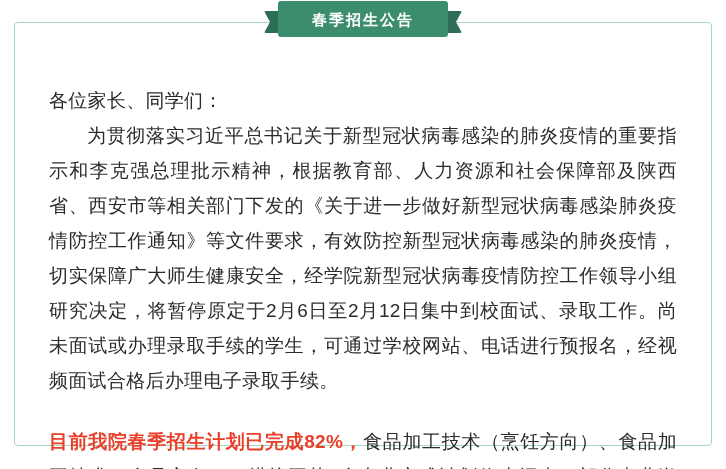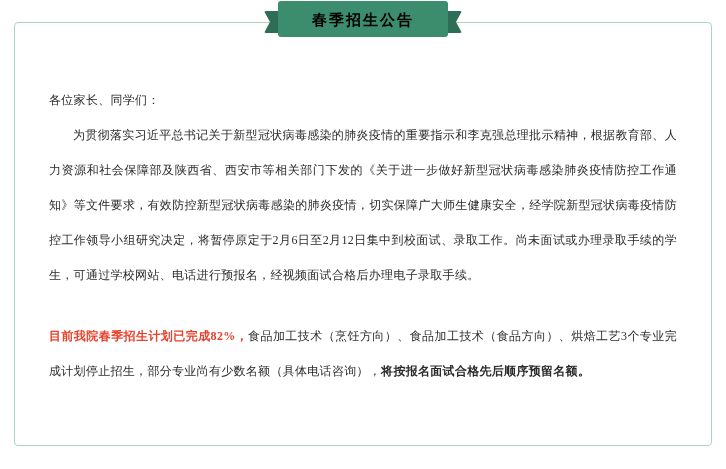--- a/index.html
+++ b/index.html
@@ -32,21 +32,21 @@
     top: -22px;
     width: 100%;
     text-align: center;
     height: 42px;
   }
 
   .title-banner {
     display: inline-block;
     position: relative;
     background: #3c8d6e;
-    color: #000000;
+    color: #ffffff;
     font-size: 15px;
     font-weight: bold;
     letter-spacing: 2px;
     padding: 11px 34px 10px 34px;
     border-radius: 3px;
     line-height: 1;
     text-align: right;
   }
 
   .title-banner .ribbon-left,
@@ -71,27 +71,26 @@
   .card-body {
     position: absolute;
     left: 0;
     right: 0;
     top: 34px;
     padding: 26px 34px 0 34px;
     box-sizing: border-box;
   }
 
   .para {
-    font-size: 12px;
+    font-size: 19px;
     line-height: 35px;
     color: #2b2b2b;
     text-align: justify;
     margin: 0 0 0 0;
     letter-spacing: 0.3px;
-    font-family: Liberation Serif, serif;
   }
 
   .para-salutation {
     margin-bottom: 0;
   }
 
   .para-main {
     text-indent: 2em;
   }
 

